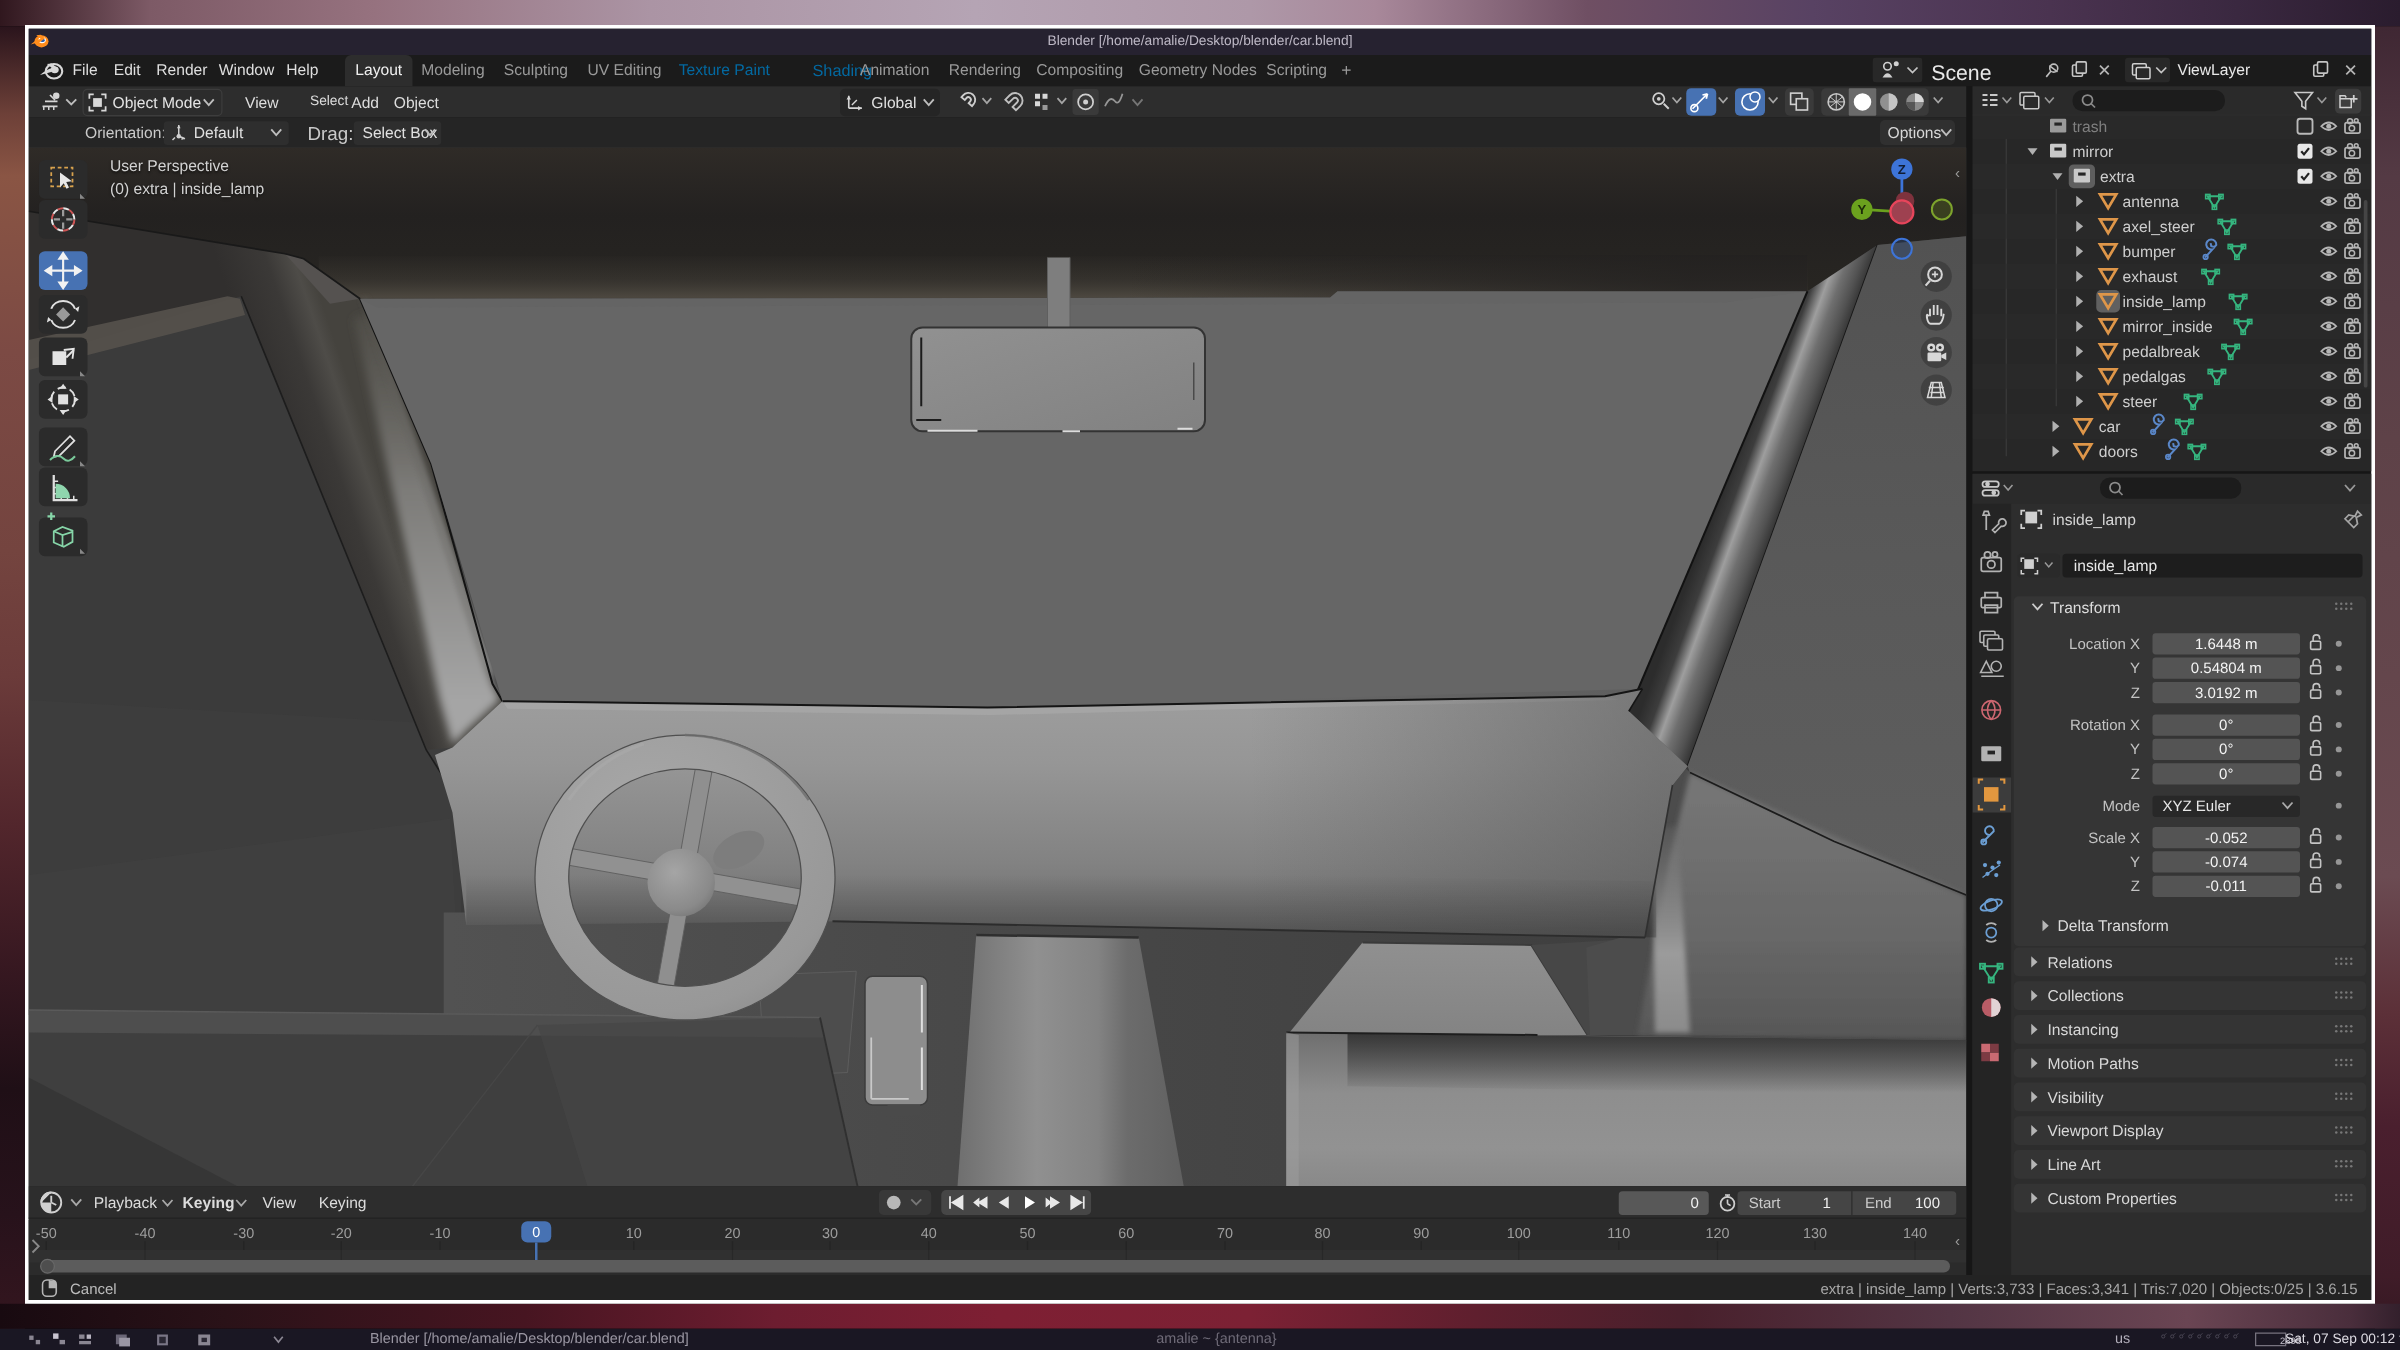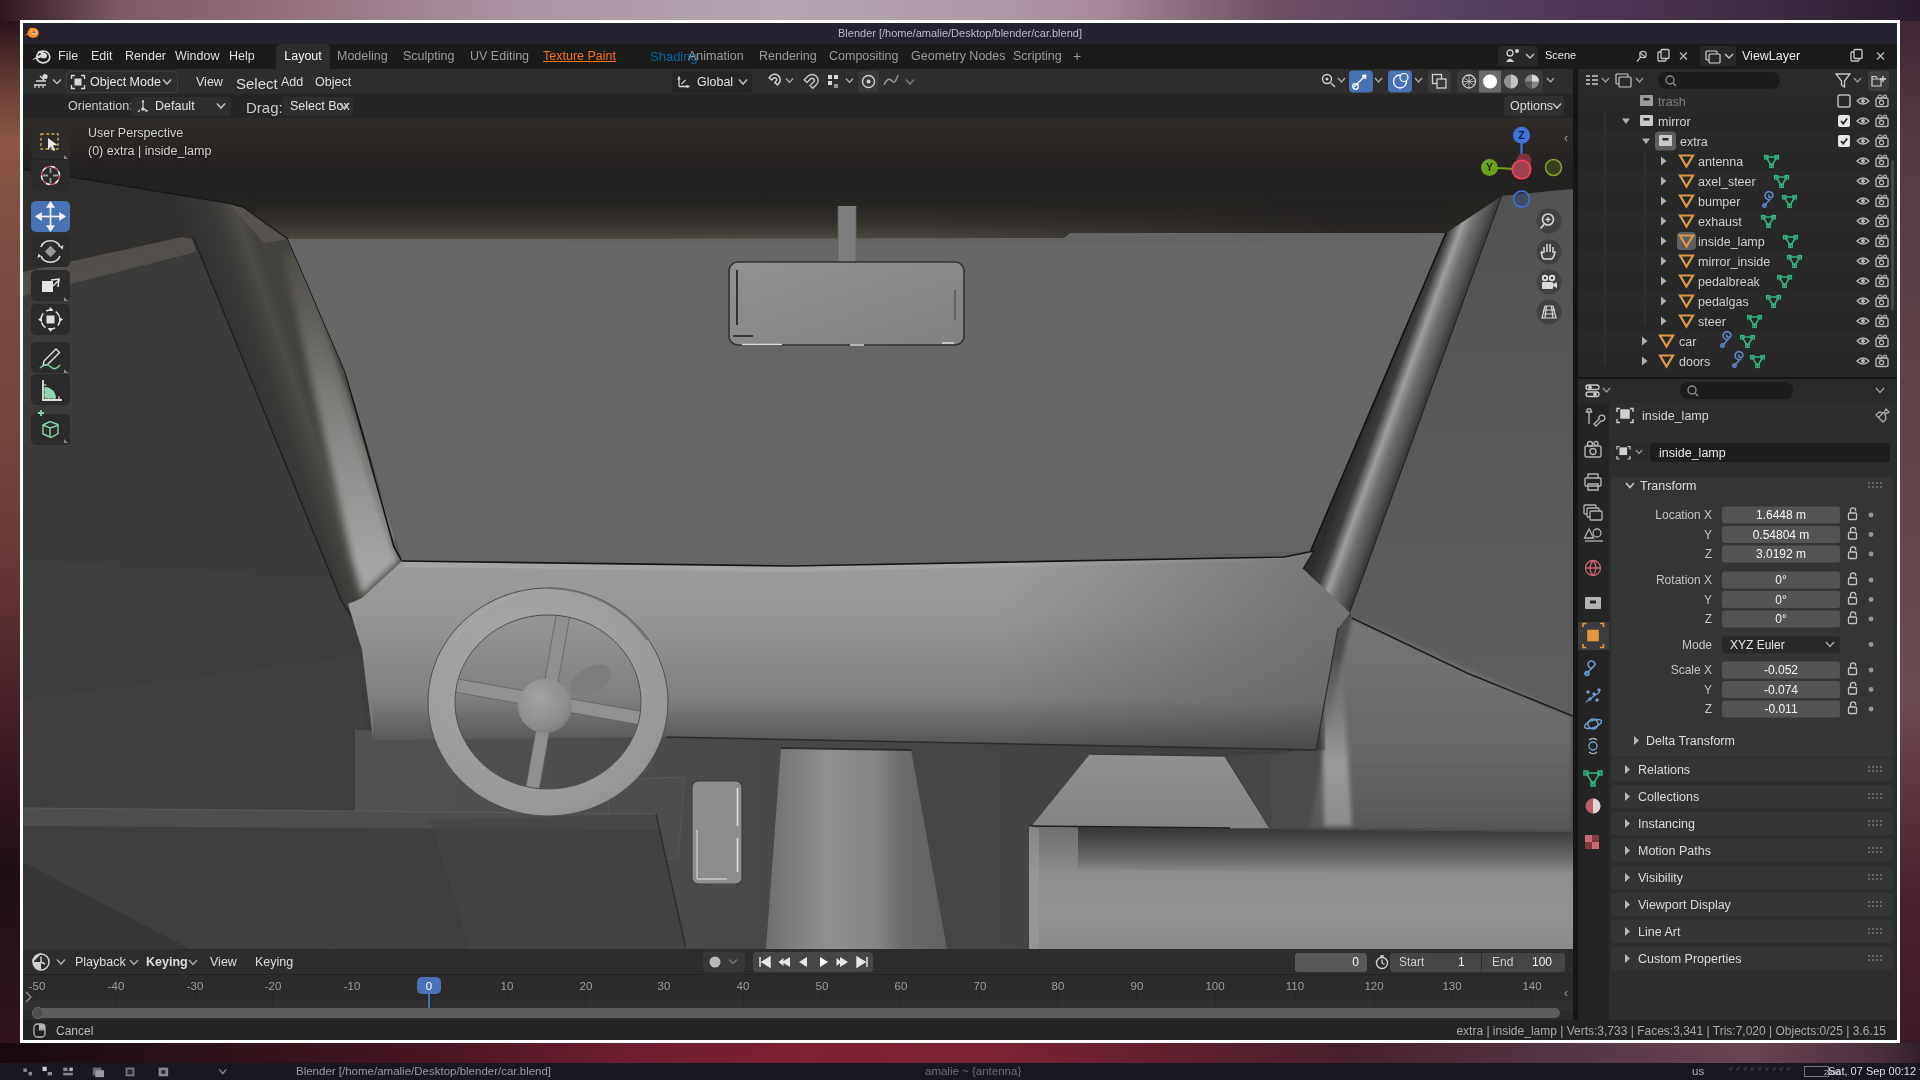--- a/index.html
+++ b/index.html
@@ -46,37 +46,37 @@
 <div class="txt" style="left:91px;top:49px;font-size:12.5px;color:#dfdfdf;">Edit</div>
 <div class="txt" style="left:125px;top:49px;font-size:12.5px;color:#dfdfdf;">Render</div>
 <div class="txt" style="left:175px;top:49px;font-size:12.5px;color:#dfdfdf;">Window</div>
 <div class="txt" style="left:229px;top:49px;font-size:12.5px;color:#dfdfdf;">Help</div>
 
 <div class="abs" style="left:276px;top:44px;width:54px;height:25px;background:#2d2d2d;border-radius:5px 5px 0 0;"></div>
 <div class="txt" style="left:276px;top:49px;width:54px;text-align:center;font-size:12.5px;color:#f0f0f0;">Layout</div>
 <div class="txt" style="left:337px;top:49px;font-size:12.5px;color:#9a9a9a;">Modeling</div>
 <div class="txt" style="left:403px;top:49px;font-size:12.5px;color:#9a9a9a;">Sculpting</div>
 <div class="txt" style="left:470px;top:49px;font-size:12.5px;color:#9a9a9a;">UV Editing</div>
-<div class="txt" style="left:543px;top:49px;font-size:12.5px;color:#f97316;text-decoration:underline;">Texture Paint</div>
+<div class="txt" style="left:543px;top:49px;font-size:12.5px;color:#0369a1;">Texture Paint</div>
 <div class="txt" style="left:630px;top:49px;font-size:13px;color:#0369a1;margin-left:20px;">Shading</div>
 <div class="txt" style="left:688px;top:49px;font-size:12.5px;color:#9a9a9a;">Animation</div>
 <div class="txt" style="left:759px;top:49px;font-size:12.5px;color:#9a9a9a;">Rendering</div>
 <div class="txt" style="left:829px;top:49px;font-size:12.5px;color:#9a9a9a;">Compositing</div>
 <div class="txt" style="left:911px;top:49px;font-size:12.5px;color:#9a9a9a;">Geometry Nodes</div>
 <div class="txt" style="left:1013px;top:49px;font-size:12.5px;color:#9a9a9a;">Scripting</div>
 <div class="txt" style="left:1073px;top:48px;font-size:14px;color:#9a9a9a;">+</div>
 
 <svg class="abs" style="left:1498px;top:46px;" width="40" height="20" viewBox="0 0 40 20">
   <rect x="0" y="0" width="40" height="20" rx="3" fill="#282828"></rect>
   <circle cx="12" cy="7" r="3" fill="none" stroke="#d0d0d0" stroke-width="1.3"></circle>
   <path d="M8,16 Q12,9 16,16 Z" fill="#d0d0d0"></path>
   <circle cx="19" cy="5" r="2" fill="#d0d0d0"></circle>
   <path d="M28,8 l4,4 l4,-4" stroke="#c5c5c5" stroke-width="1.4" fill="none"></path>
 </svg>
-<div class="txt" style="left:1545px;top:49px;font-size:11px;color:#e8e8e8;text-align:center;">Scene</div>
+<div class="txt" style="left:1545px;top:49px;font-size:17px;color:#e8e8e8;text-align:center;">Scene</div>
 <svg class="abs" style="left:1630px;top:46px;" width="65" height="20" viewBox="0 0 65 20">
   <circle cx="13" cy="8.5" r="3.2" fill="none" stroke="#bdbdbd" stroke-width="1.3"></circle>
   <path d="M10.8,10.8 L7,15.5 M9.5,6.5 l6.5,5" stroke="#bdbdbd" stroke-width="1.3" fill="none"></path>
   <rect x="28" y="6" width="8" height="9" rx="1" fill="none" stroke="#c5c5c5" stroke-width="1.3"></rect>
   <rect x="31" y="3.5" width="8" height="9" rx="1" fill="#282828" stroke="#c5c5c5" stroke-width="1.3"></rect>
   <path d="M50,6.5 l7,7 M57,6.5 l-7,7" stroke="#b5b5b5" stroke-width="1.4"></path>
 </svg>
 
 <svg class="abs" style="left:1700px;top:46px;" width="36" height="20" viewBox="0 0 36 20">
   <rect x="0" y="0" width="36" height="20" rx="3" fill="#282828"></rect>
@@ -103,21 +103,21 @@
 <div class="abs" style="left:66px;top:70.5px;width:112px;height:22px;background:#2c2c2c;border:1px solid #3d3d3d;border-radius:4px;"></div>
 <svg class="abs" style="left:70px;top:74px;" width="16" height="16" viewBox="0 0 16 16">
   <rect x="4.5" y="4.5" width="7" height="7" fill="#d8d8d8"></rect>
   <path d="M1.5,5 v-3.5 h3.5 M11,1.5 h3.5 v3.5 M14.5,11 v3.5 h-3.5 M5,14.5 h-3.5 v-3.5" stroke="#d8d8d8" stroke-width="1.4" fill="none"></path>
 </svg>
 <div class="txt" style="left:90px;top:74.5px;font-size:12.5px;color:#e4e4e4;">Object Mode</div>
 <svg class="abs" style="left:160px;top:76px;" width="14" height="12" viewBox="0 0 14 12">
     <path d="M3,3.5 l4,4.5 l4,-4.5" stroke="#bdbdbd" stroke-width="1.5" fill="none"></path>
   </svg>
 <div class="txt" style="left:196px;top:74.5px;font-size:12.5px;color:#dddddd;">View</div>
-<div class="txt" style="left:236px;top:74.5px;font-size:15px;color:#dddddd;">Select</div>
+<div class="txt" style="left:248px;top:74.5px;font-size:11px;color:#dddddd;">Select</div>
 <div class="txt" style="left:281px;top:74.5px;font-size:12.5px;color:#dddddd;">Add</div>
 <div class="txt" style="left:315px;top:74.5px;font-size:12.5px;color:#dddddd;">Object</div>
 
 <div class="abs" style="left:672px;top:70.5px;width:80px;height:22px;background:#252525;border-radius:4px;"></div>
 <svg class="abs" style="left:676px;top:73px;" width="17" height="17" viewBox="0 0 17 17">
   <path d="M3,13.5 L3,3.5 M3,13.5 L13.5,13.5" stroke="#d5d5d5" stroke-width="1.3" fill="none"></path>
   <path d="M3,3.5 l-1.8,3 h3.6 Z M13.5,13.5 l-3,-1.8 v3.6 Z" fill="#d5d5d5"></path>
   <path d="M5.5,11 l4,-4" stroke="#d5d5d5" stroke-width="1.1"></path>
 </svg>
 <div class="txt" style="left:697px;top:74.5px;font-size:12.5px;color:#e0e0e0;">Global</div>

